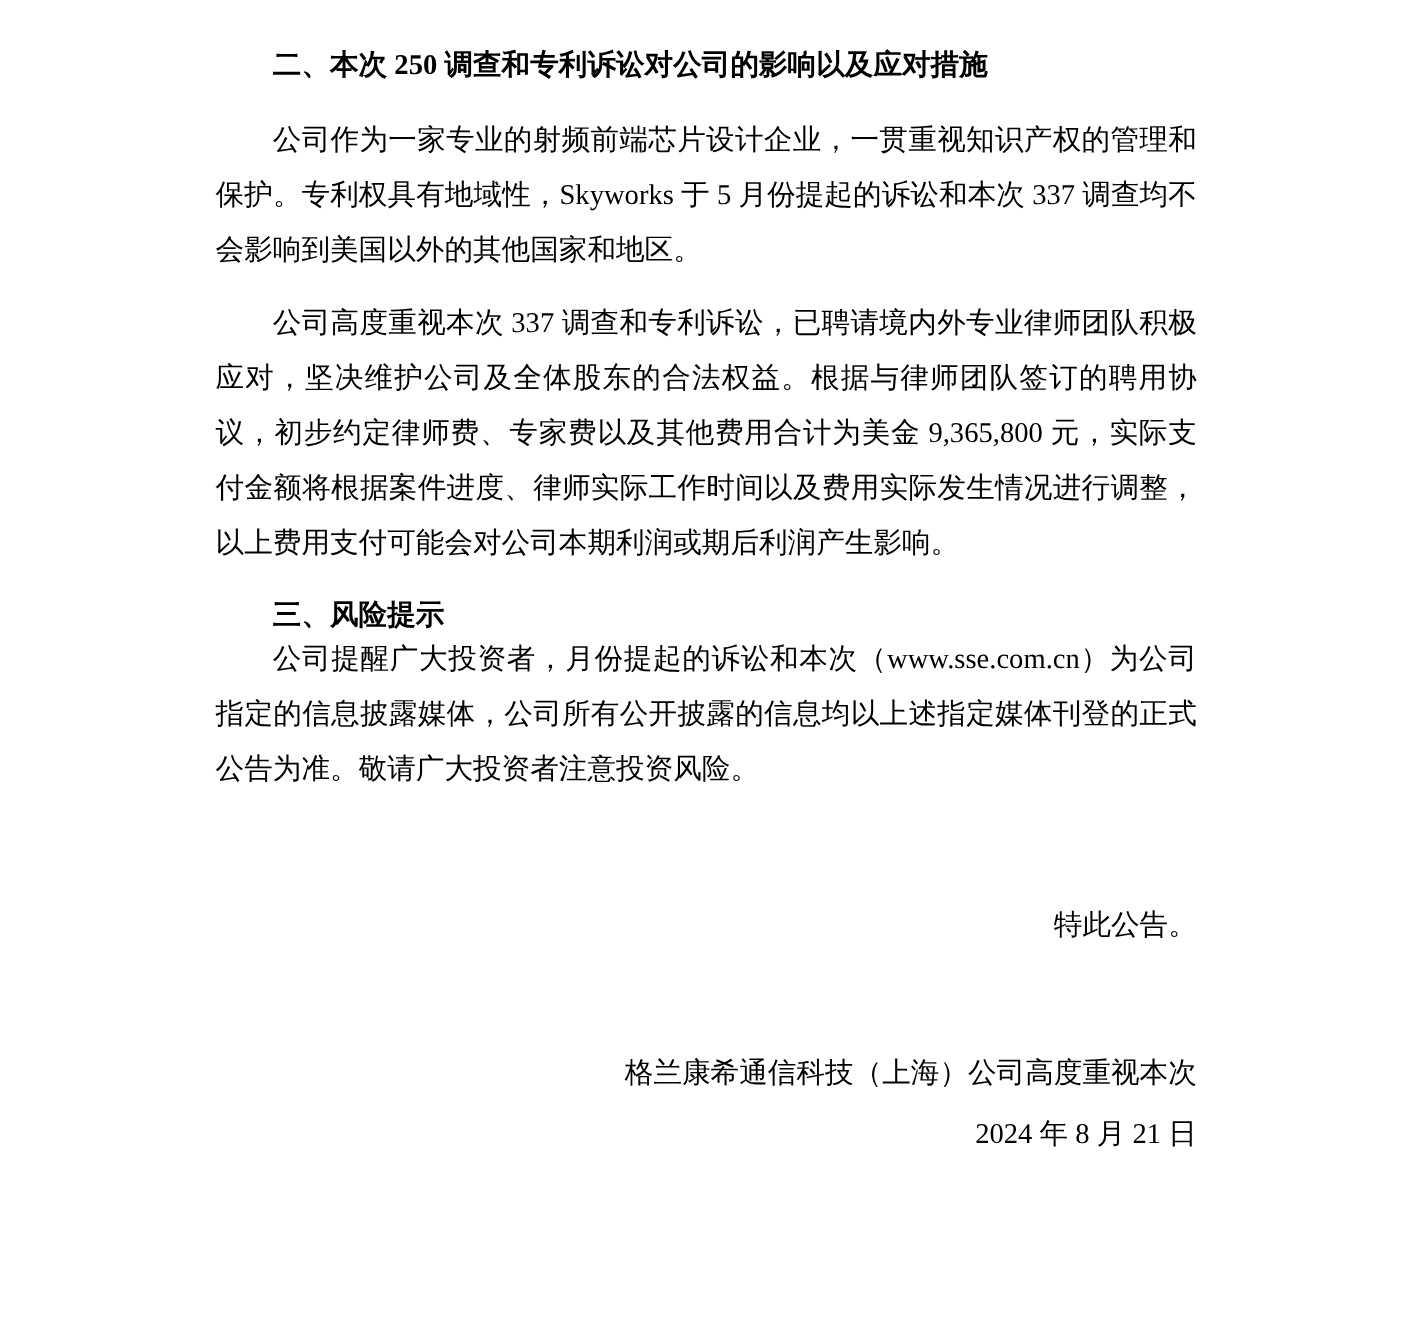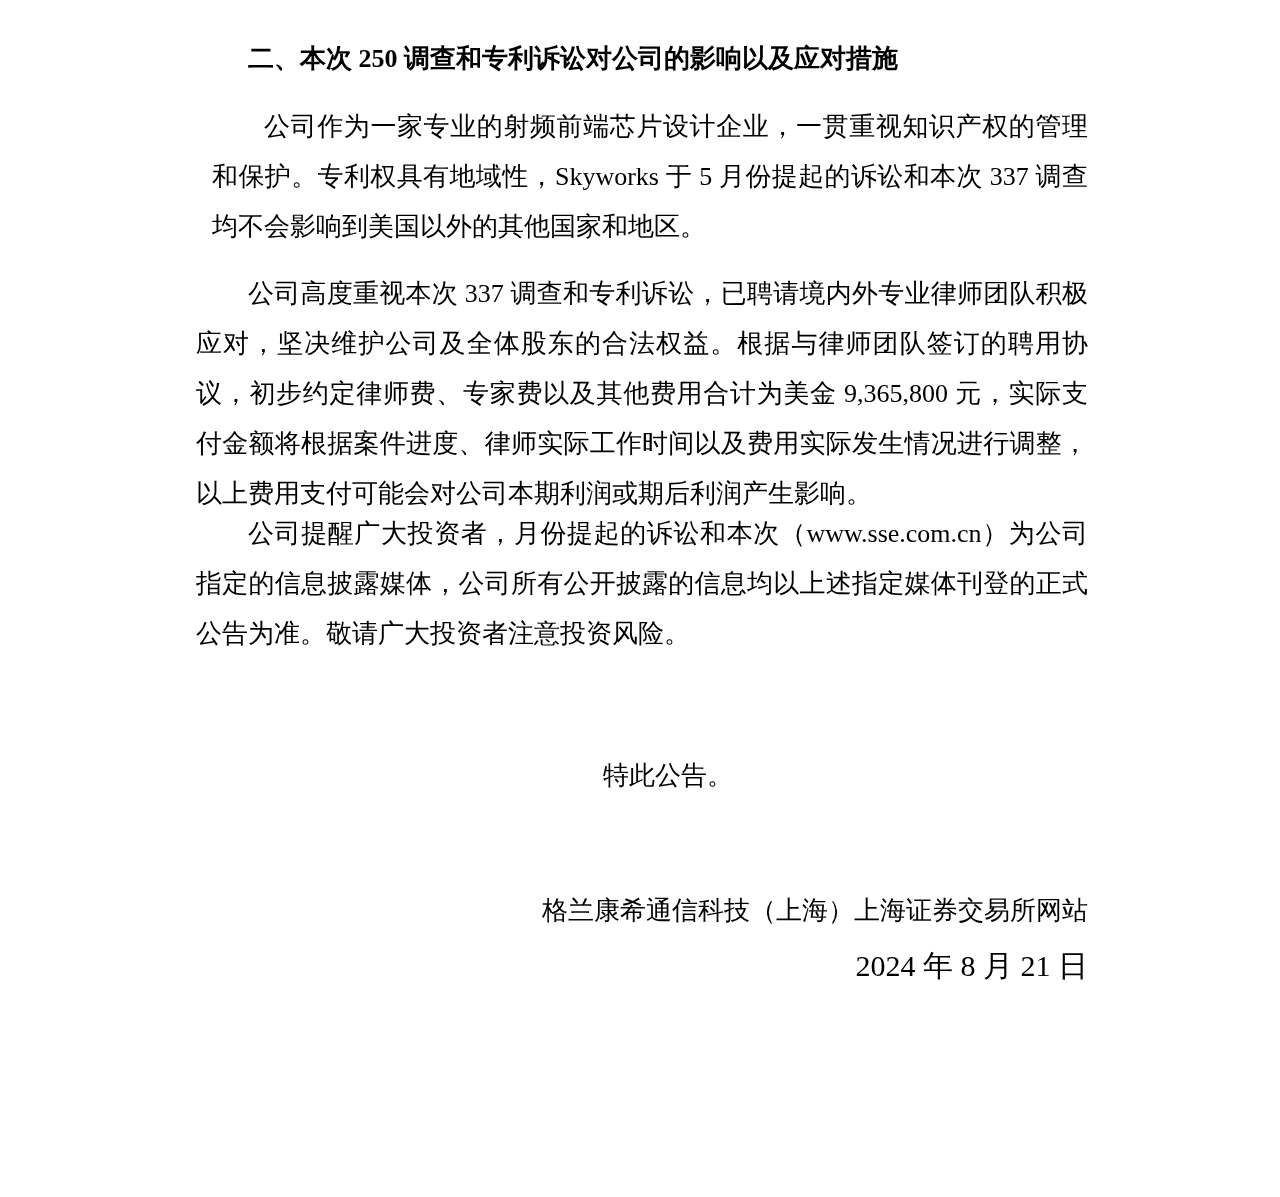--- a/index.html
+++ b/index.html
@@ -23,55 +23,56 @@
     text-indent: 52px;
     text-align: justify;
     text-justify: inter-ideograph;
   }
   .heading {
     font-weight: bold;
     text-align: left;
     white-space: nowrap;
   }
   .heading-2 { margin-top: 34px; }
-  .para-1    { margin-top: 18px; margin-left: 16px; }
+  .para-1    { margin-top: 18px; }
   .para-2    { margin-top: 17px; }
   .para-3    { margin-top: 21px; }
   .heading-3 { margin-top: 15px; }
   .para-4    { margin-top: -10px; }
-  .closing   { margin-top: 92px; text-align: center; }
+  .closing   { margin-top: 92px; text-align: right; }
   .signature {
     margin-top: 85px;
     font-size: 26px;
     line-height: 50px;
     text-align: right;
     text-indent: 0;
   }
   .date-line {
     margin-top: 5px;
-    font-size: 30px;
+    font-size: 26px;
     line-height: 50px;
     text-align: right;
     text-indent: 0;
   }
 </style>
 </head>
 <body>
 
 <div class="doc-page">
 
   <h2 class="heading heading-2">二、本次 250 调查和专利诉讼对公司的影响以及应对措施</h2>
 
   <p class="para para-1">公司作为一家专业的射频前端芯片设计企业，一贯重视知识产权的管理和保护。专利权具有地域性，Skyworks 于 5 月份提起的诉讼和本次 337 调查均不会影响到美国以外的其他国家和地区。</p>
 
   <p class="para para-2">公司高度重视本次 337 调查和专利诉讼，已聘请境内外专业律师团队积极应对，坚决维护公司及全体股东的合法权益。根据与律师团队签订的聘用协议，初步约定律师费、专家费以及其他费用合计为美金 9,365,800 元，实际支付金额将根据案件进度、律师实际工作时间以及费用实际发生情况进行调整，以上费用支付可能会对公司本期利润或期后利润产生影响。</p>
 
 
+  <h2 class="heading heading-3">三、风险提示</h2>
 
   <p class="para para-4">公司提醒广大投资者，月份提起的诉讼和本次（www.sse.com.cn）为公司指定的信息披露媒体，公司所有公开披露的信息均以上述指定媒体刊登的正式公告为准。敬请广大投资者注意投资风险。</p>
 
   <p class="para closing">特此公告。</p>
 
-  <p class="signature">格兰康希通信科技（上海）上海证券交易所网站</p>
+  <p class="signature">格兰康希通信科技（上海）公司高度重视本次</p>
 
   <p class="date-line">2024 年 8 月 21 日</p>
 
 </div>
 
 </body></html>

